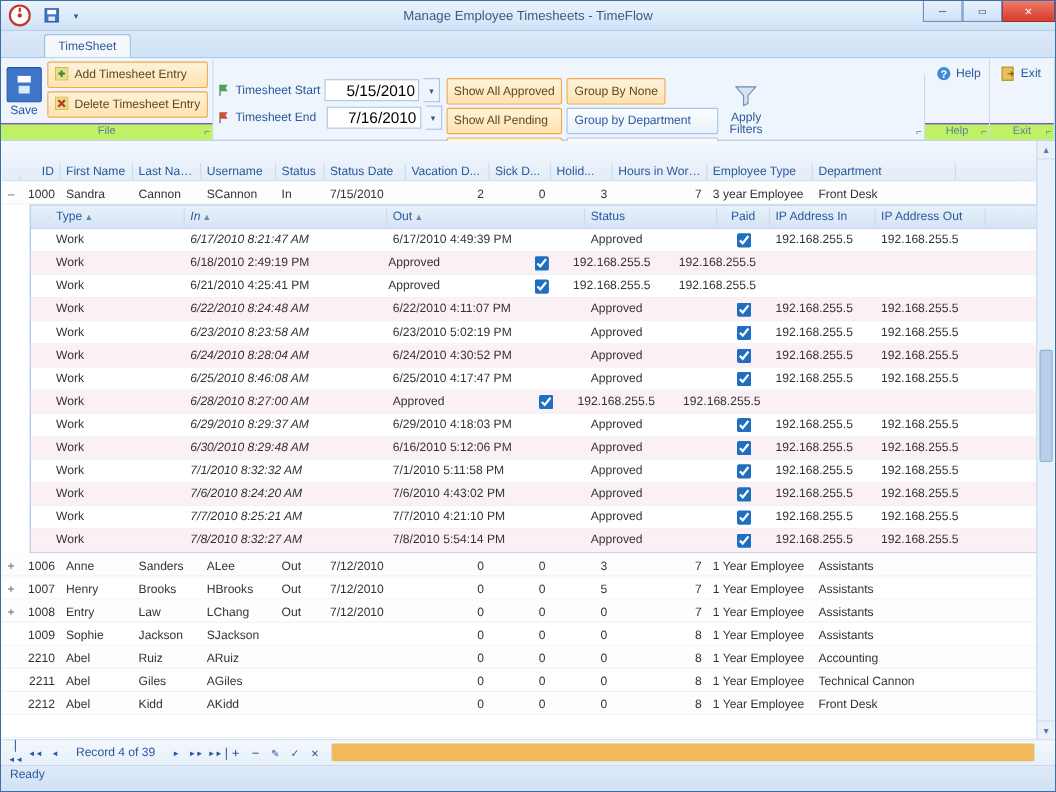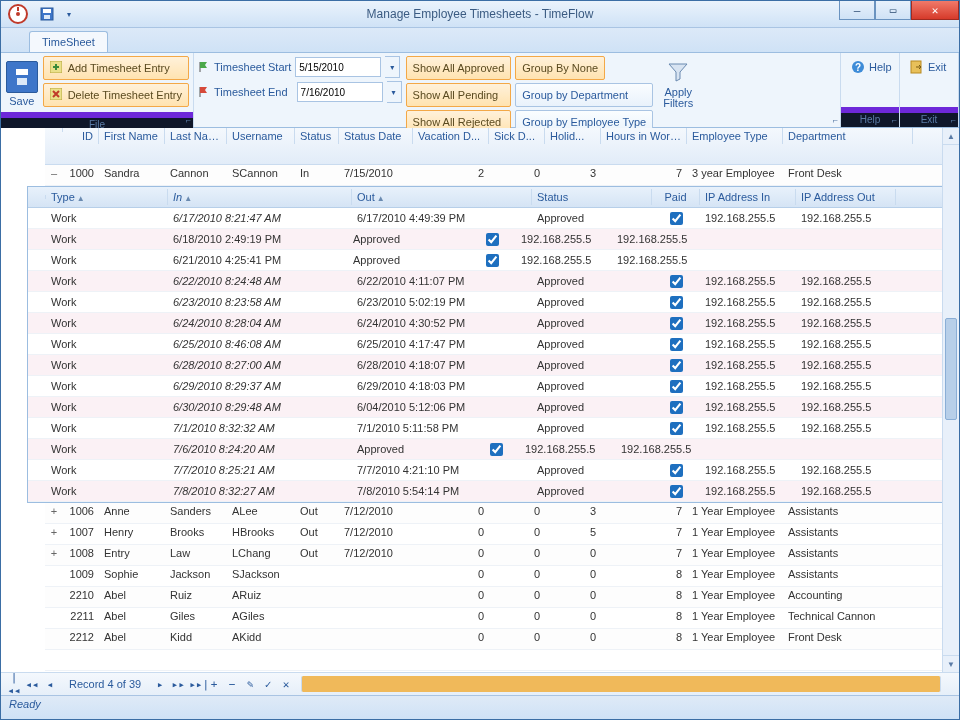--- a/index.html
+++ b/index.html
@@ -8,46 +8,46 @@
 
 .titlebar{height:26px;background:linear-gradient(#eaf3fc,#cfe2f6);display:flex;align-items:center;position:relative;border-bottom:1px solid #a9c4e3;}
 .titlebar .app-icon{width:26px;height:26px;display:flex;align-items:center;justify-content:center;margin-left:4px;}
 .titlebar .app-title{position:absolute;left:0;right:0;text-align:center;color:#3b5b82;font-size:12px;pointer-events:none;}
 .qat{display:flex;align-items:center;gap:2px;margin-left:6px;}
 .qat .qat-btn{width:20px;height:20px;display:flex;align-items:center;justify-content:center;color:#2a5a9c;}
 .win-buttons{position:absolute;right:0;top:0;display:flex;}
 .win-btn{height:18px;width:34px;border:1px solid #6a93c0;border-top:none;display:flex;align-items:center;justify-content:center;font-family:monospace;background:linear-gradient(#e8f1fb,#cfe2f6);color:#2a4a70;}
 .win-btn.close{background:linear-gradient(#f07a6a,#d63a2a);color:#fff;border-color:#a02a20;width:46px;}
 
-.tabstrip{height:24px;background:linear-gradient(#dce9f8,#cfe2f6);border-bottom:1px solid #9cbde0;display:flex;align-items:flex-end;padding-left:28px;}
+.tabstrip{height:24px;background:linear-gradient(#dce9f8,#cfe2f6);border-bottom:1px solid #9cbde0;display:flex;align-items:flex-end;padding-left:39px;}
 .tabstrip .tab{background:#f4f8fd;border:1px solid #9cbde0;border-bottom:none;border-radius:3px 3px 0 0;height:20px;padding:0 12px;display:flex;align-items:center;color:#2a5a9c;font-size:11px;}
 
 .ribbon{height:74px;background:#eef5fc;border-bottom:1px solid #9cbde0;display:flex;}
 .group{border-right:1px solid #c9dbef;display:flex;flex-direction:column;justify-content:space-between;padding:3px 4px 0 4px;position:relative;}
-.group-label{text-align:center;color:#5a7ba6;font-size:10px;padding:1px 0 2px 0;border-top:6px solid #6d28d9;background:#0f172a;margin:0 -4px;}
+.group-label{text-align:center;color:#5a7ba6;font-size:10px;padding:1px 0 2px 0;border-top:1px solid #6d28d9;background:#bef264;margin:0 -4px;}
 .group-body{display:flex;gap:4px;flex:1;align-items:flex-start;}
 .big-btn{display:flex;flex-direction:column;align-items:center;justify-content:center;width:46px;height:56px;gap:2px;color:#2a5a9c;}
 .big-btn .ic{width:30px;height:30px;background:#3e76c9;border:1px solid #2a5a9c;border-radius:2px;display:flex;align-items:center;justify-content:center;color:#fff;}
 .filter-ic{width:26px;height:26px;display:flex;align-items:center;justify-content:center;}
 .small-btns{display:flex;flex-direction:column;gap:3px;}
 .sbtn{height:22px;border:1px solid #f3a847;background:linear-gradient(#fff1da,#ffe3b0);display:flex;align-items:center;gap:4px;padding:0 6px;color:#5a4a20;border-radius:2px;white-space:nowrap;}
 .sbtn.blue{border-color:#a9c4e3;background:linear-gradient(#fafdff,#e9f2fb);color:#2a5a9c;}
 .sbtn .ic{width:14px;height:14px;}
 .date-row{display:flex;align-items:center;gap:4px;height:22px;}
 .date-row .flag{width:12px;height:12px;}
 .date-row label{color:#2a5a9c;white-space:nowrap;}
-.date-row input{height:18px;width:78px;border:1px solid #a9c4e3;font-size:10px;padding:0 3px;}
+.date-row input{height:18px;width:78px;border:1px solid #a9c4e3;font-size:14px;padding:0 3px;text-align:right;}
 .date-row .dd{width:14px;height:20px;border:1px solid #a9c4e3;border-left:none;display:flex;align-items:center;justify-content:center;color:#2a5a9c;font-size:8px;}
 .stack{display:flex;flex-direction:column;gap:3px;}
 .hbtn{height:22px;display:flex;align-items:center;gap:4px;padding:0 6px;color:#2a5a9c;}
 .group .dlg{position:absolute;right:2px;bottom:2px;font-size:9px;color:#5a7ba6;}
 
 .grid-wrap{flex:1;display:flex;flex-direction:column;overflow:hidden;background:#fff;position:relative;}
 .grid-scroll{flex:1;overflow:hidden;position:relative;}
-.hdr-row,.data-row{display:flex;min-height:20px;align-items:flex-start;margin-left:44px;}
+.hdr-row,.data-row{display:flex;min-height:20px;align-items:flex-end;}
 .hdr-row{background:linear-gradient(#f4f8fd,#e2ecf8);border-bottom:1px solid #c9dbef;color:#2a5a9c;height:36px;}
 .hdr-row .cell{border-right:1px solid #c9dbef;}
 .cell{padding:2px 5px;box-sizing:border-box;overflow:hidden;white-space:nowrap;text-overflow:ellipsis;}
 .data-row{border-bottom:1px solid #eef2f7;height:19px;}
 .data-row:nth-child(odd){background:#fdfdfd;}
 .c-exp{width:18px;text-align:center;color:#666;}
 .c-id{width:36px;text-align:right;}
 .c-fn{width:66px;}
 .c-ln{width:62px;}
 .c-un{width:68px;}
@@ -78,21 +78,21 @@
 .sort-ind{font-size:8px;color:#6a8ab0;margin-left:2px;}
 input[type=checkbox]{accent-color:#1e6fbf;}
 
 .navigator{height:22px;display:flex;align-items:center;color:#2a5a9c;border-top:1px solid #c9dbef;background:linear-gradient(#f4f8fd,#e6eff9);}
 .nav-left{display:flex;align-items:center;gap:4px;padding:0 6px;}
 .nav-left .nbtn{width:14px;text-align:center;color:#2a5a9c;font-family:monospace;}
 .nav-left .rec{padding:0 8px;}
 .nav-hscroll{flex:1;height:16px;background:#f0b95a;border-left:1px solid #c9dbef;border-right:1px solid #c9dbef;margin:0 2px;border-radius:2px;}
 .nav-right{width:16px;}
 
-.statusbar{height:19px;background:linear-gradient(#dfeaf7,#cfe2f6);border-top:1px solid #a9c4e3;color:#2a5a9c;padding:2px 8px;font-size:11px;font-style:italic;}
+.statusbar{height:19px;background:linear-gradient(#dfeaf7,#cfe2f6);border-top:1px solid #a9c4e3;color:#2a5a9c;padding:2px 8px;font-size:11px;}
 
 .vsb{position:absolute;right:0;top:0;bottom:0;width:16px;background:#e8f0fa;border-left:1px solid #c9dbef;}
 .vsb .thumb{position:absolute;left:2px;right:2px;top:190px;height:100px;background:#b7cfe9;border:1px solid #8aaed6;border-radius:2px;}
 .vsb .arr{position:absolute;left:0;right:0;height:16px;display:flex;align-items:center;justify-content:center;color:#5a7ba6;font-size:8px;}
 .vsb .arr.up{top:0;border-bottom:1px solid #c9dbef;}
 .vsb .arr.down{bottom:0;border-top:1px solid #c9dbef;}
 svg{display:block;}
 </style>
 </head>
 <body>
@@ -161,21 +161,21 @@
                 </svg>
               </span>
             <span>Delete Timesheet Entry</span>
           </div>
         </div>
       </div>
       <div class="group-label">File</div>
       <div class="dlg">⌐</div>
     </div>
 
-    <div class="group" style="flex:1;">
+    <div class="group" style="flex:1;margin-top:15px;">
       <div class="group-body">
         <div class="stack">
           <div class="date-row">
             <span class="flag">
                 <svg width="12" height="12">
                   <path d="M2 1v10" stroke="#555"></path>
                   <path d="M2 1h7l-2 3 2 3H2" fill="#4aa84a"></path>
                 </svg>
               </span>
             <label>Timesheet Start</label>
@@ -360,60 +360,60 @@
         <div class="ncell nc-out">6/25/2010 4:17:47 PM</div>
         <div class="ncell nc-status">Approved</div>
         <div class="ncell nc-paid"><input type="checkbox" checked="" style=""></div>
         <div class="ncell nc-ipin">192.168.255.5</div>
         <div class="ncell nc-ipout">192.168.255.5</div>
       </div>
             <div class="nrow zebra">
         <div class="ncell nc-exp"></div>
         <div class="ncell nc-type">Work</div>
         <div class="ncell nc-in">6/28/2010 8:27:00 AM</div>
-        <div class="ncell nc-out">6/28/2010 4:18:07 PM</div>
         <div class="ncell nc-status">Approved</div>
         <div class="ncell nc-paid"><input type="checkbox" checked="" style=""></div>
         <div class="ncell nc-ipin">192.168.255.5</div>
         <div class="ncell nc-ipout">192.168.255.5</div>
       </div>
             <div class="nrow ">
         <div class="ncell nc-exp"></div>
         <div class="ncell nc-type">Work</div>
         <div class="ncell nc-in">6/29/2010 8:29:37 AM</div>
         <div class="ncell nc-out">6/29/2010 4:18:03 PM</div>
         <div class="ncell nc-status">Approved</div>
         <div class="ncell nc-paid"><input type="checkbox" checked="" style=""></div>
         <div class="ncell nc-ipin">192.168.255.5</div>
         <div class="ncell nc-ipout">192.168.255.5</div>
       </div>
             <div class="nrow zebra">
         <div class="ncell nc-exp"></div>
         <div class="ncell nc-type">Work</div>
         <div class="ncell nc-in">6/30/2010 8:29:48 AM</div>
-        <div class="ncell nc-out">6/04/2010 5:12:06 PM</div>
+        <div class="ncell nc-out">6/16/2010 5:12:06 PM</div>
         <div class="ncell nc-status">Approved</div>
         <div class="ncell nc-paid"><input type="checkbox" checked="" style=""></div>
         <div class="ncell nc-ipin">192.168.255.5</div>
         <div class="ncell nc-ipout">192.168.255.5</div>
       </div>
             <div class="nrow ">
         <div class="ncell nc-exp"></div>
         <div class="ncell nc-type">Work</div>
         <div class="ncell nc-in">7/1/2010 8:32:32 AM</div>
         <div class="ncell nc-out">7/1/2010 5:11:58 PM</div>
         <div class="ncell nc-status">Approved</div>
         <div class="ncell nc-paid"><input type="checkbox" checked="" style=""></div>
         <div class="ncell nc-ipin">192.168.255.5</div>
         <div class="ncell nc-ipout">192.168.255.5</div>
       </div>
             <div class="nrow zebra">
         <div class="ncell nc-exp"></div>
         <div class="ncell nc-type">Work</div>
         <div class="ncell nc-in">7/6/2010 8:24:20 AM</div>
+        <div class="ncell nc-out">7/6/2010 4:43:02 PM</div>
         <div class="ncell nc-status">Approved</div>
         <div class="ncell nc-paid"><input type="checkbox" checked="" style=""></div>
         <div class="ncell nc-ipin">192.168.255.5</div>
         <div class="ncell nc-ipout">192.168.255.5</div>
       </div>
             <div class="nrow ">
         <div class="ncell nc-exp"></div>
         <div class="ncell nc-type">Work</div>
         <div class="ncell nc-in">7/7/2010 8:25:21 AM</div>
         <div class="ncell nc-out">7/7/2010 4:21:10 PM</div>

